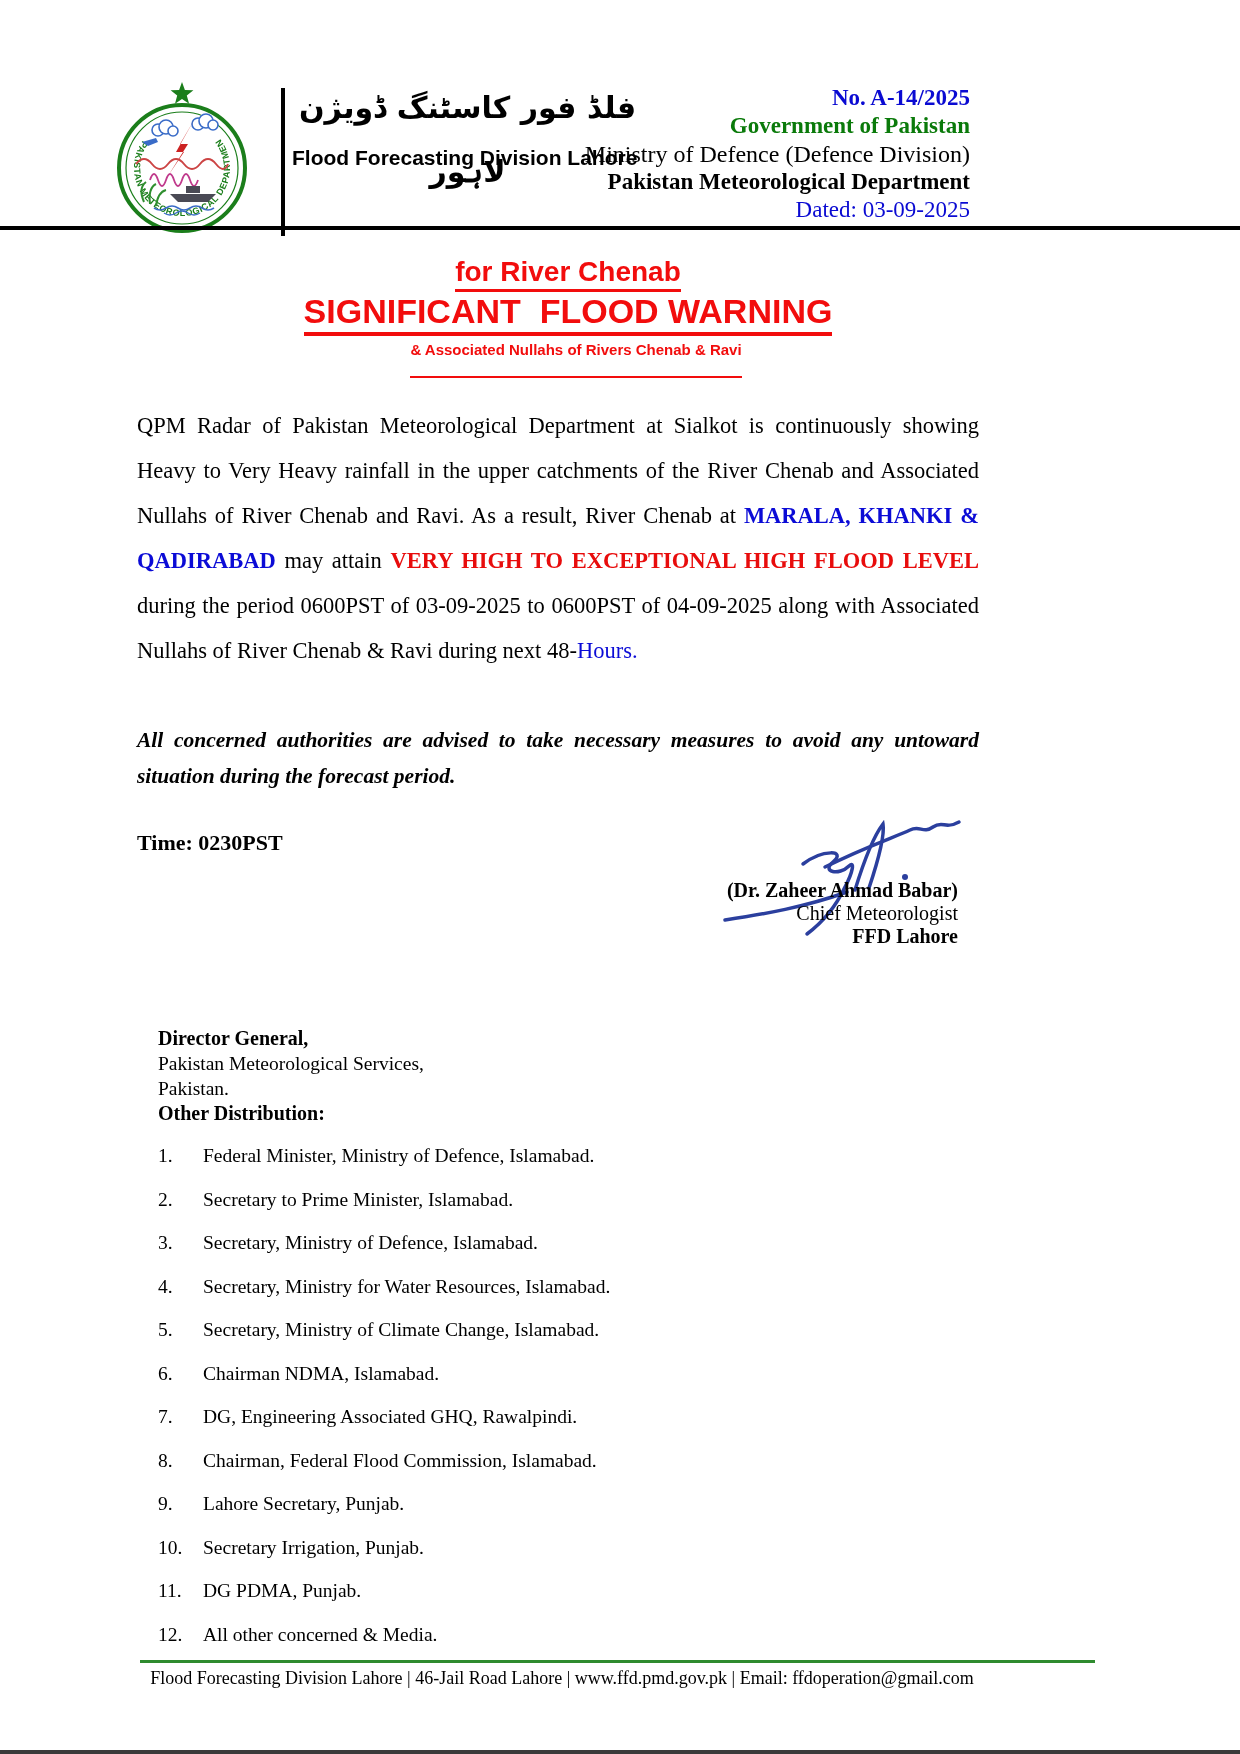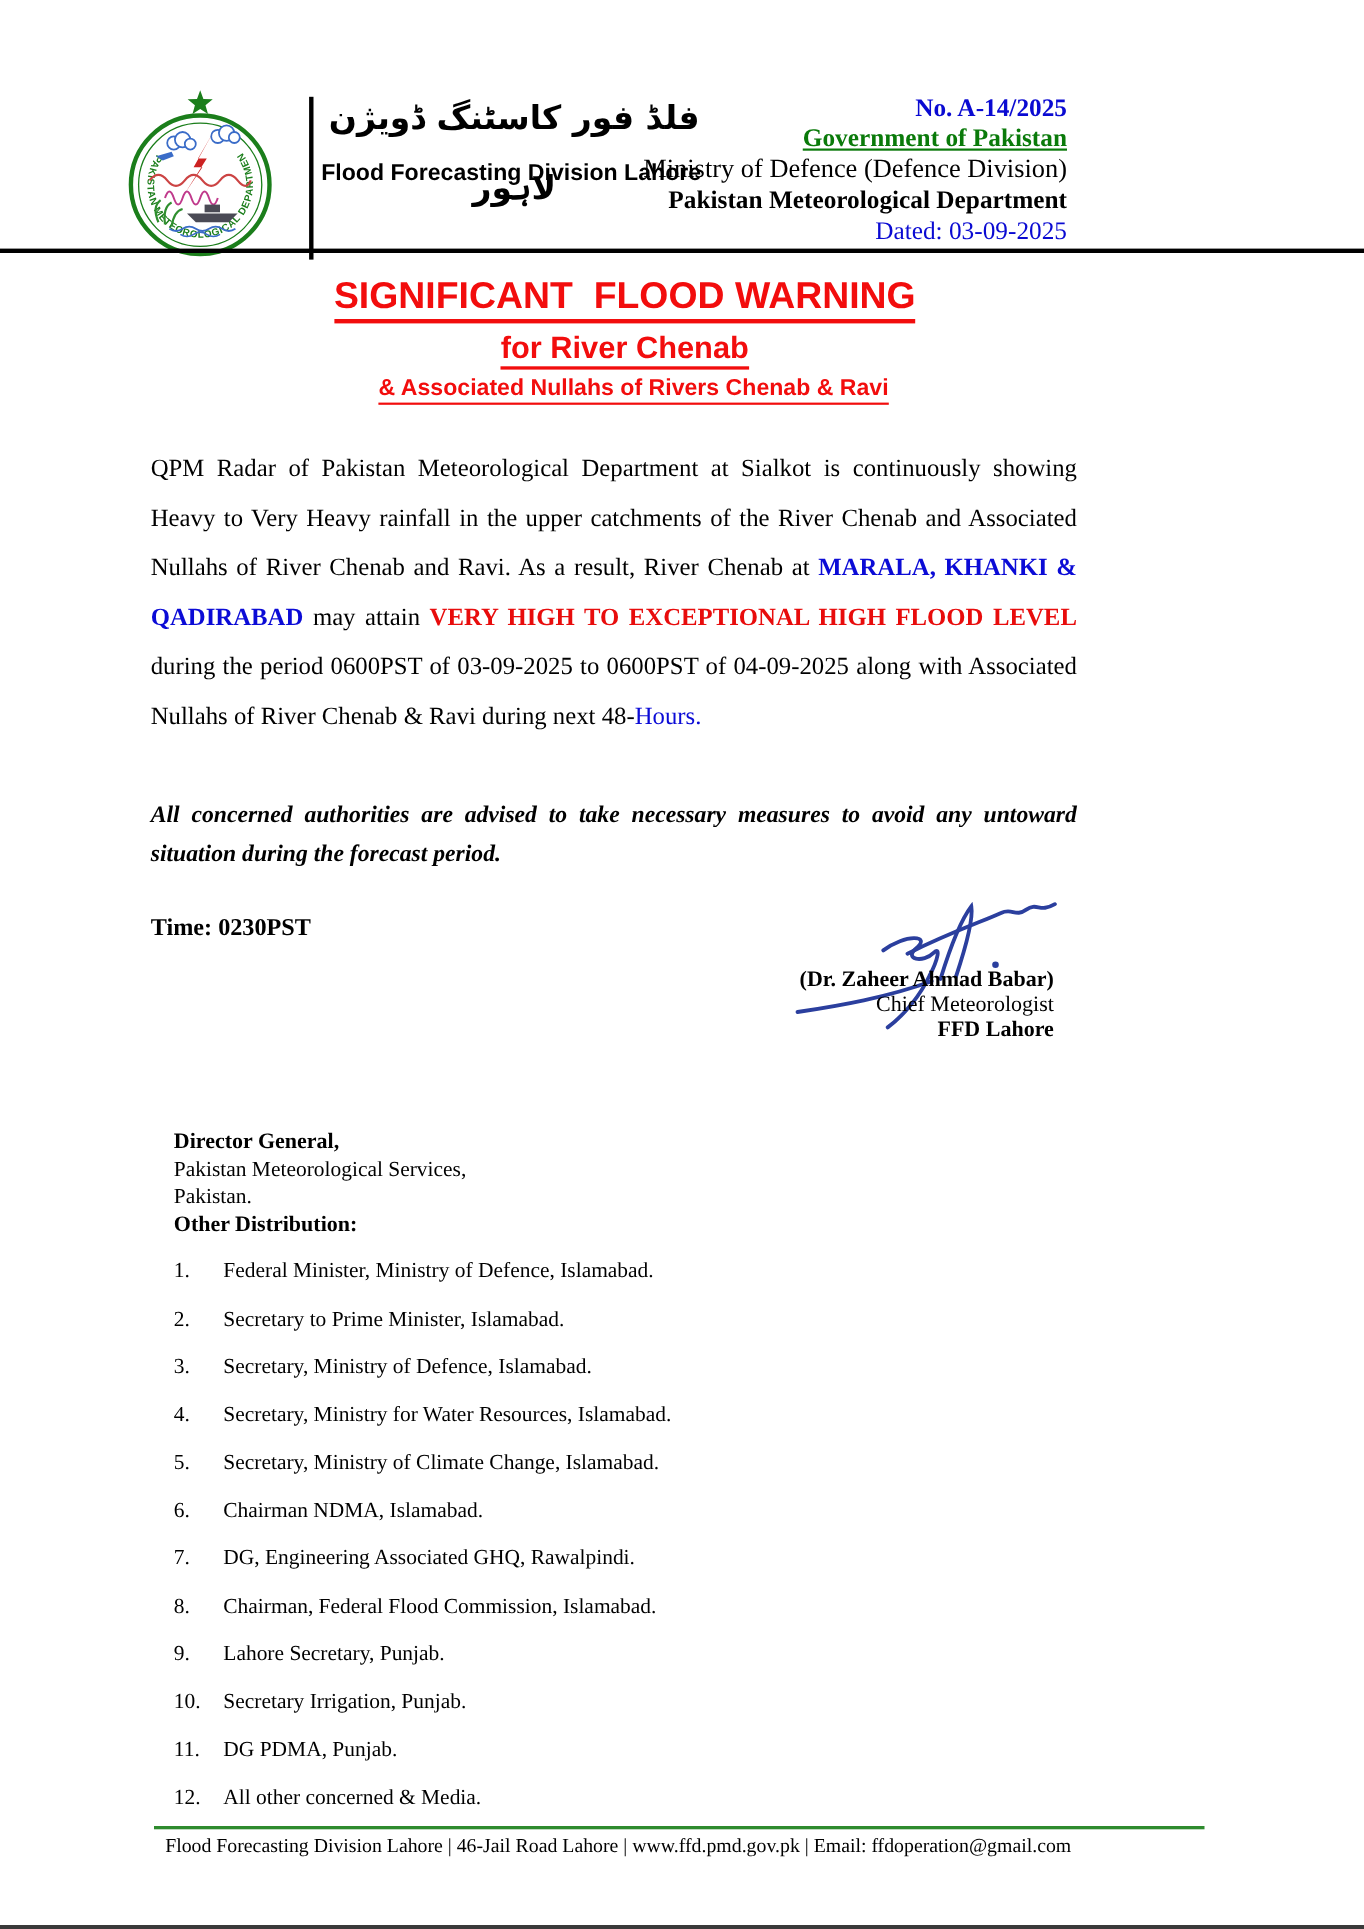--- a/index.html
+++ b/index.html
@@ -14,34 +14,34 @@
     position:absolute; left:290px; top:76px; width:355px; height:64px;
     font-family:"DejaVu Sans",sans-serif; font-size:30px; font-weight:bold;
     direction:rtl; text-align:center; line-height:64px; color:#000;
   }
   .division-name {
     position:absolute; left:292px; top:146px; width:350px;
     font-family:"Liberation Sans","DejaVu Sans",sans-serif; font-weight:bold; font-size:21px;
   }
   .header-right { position:absolute; right:270px; top:84px; width:520px; text-align:right; }
   .hr-ref   { font-size:23px; font-weight:bold; color:var(--ref-blue); line-height:28px; }
-  .hr-gov   { font-size:23px; font-weight:bold; color:var(--gov-green); line-height:28px;text-decoration:underline; }
+  .hr-gov   { font-size:23px; font-weight:bold; color:var(--gov-green); line-height:28px; }
   .hr-min   { font-size:24px; line-height:28px; color:#000; }
   .hr-dept  { font-size:23px; font-weight:bold; line-height:28px; color:#000; }
   .hr-dated { font-size:23px; color:var(--ref-blue); line-height:28px; }
   .header-rule { position:absolute; left:0; top:226px; width:1240px; height:4px; background:#000; }
   
   .title-block { position:absolute; left:0; top:250px; width:1136px; text-align:center;
     font-family:"Liberation Sans","DejaVu Sans",sans-serif; color:var(--heading-red); }
   .title-l1 { font-size:34px; font-weight:bold; white-space:pre; display:inline-block;
     border-bottom:4px solid var(--heading-red); padding-bottom:1px; }
   .title-l2 { font-size:28px; font-weight:bold; display:inline-block; margin-top:6px;
     border-bottom:3px solid var(--heading-red); padding-bottom:1px; }
-  .title-l3 { font-size:21px; font-weight:bold; display:inline-block; margin-top:5px;
-    border-bottom:2px solid var(--heading-red); padding-bottom:1px;margin-left:16px; }
+  .title-l3 { font-size:15px; font-weight:bold; display:inline-block; margin-top:5px;
+    border-bottom:2px solid var(--heading-red); padding-bottom:18px;margin-left:16px; }
   
   .main-paragraph {
     position:absolute; left:137px; top:403px; width:842px;
     font-size:22.5px; line-height:45px; text-align:justify;
   }
   .seg-normal {}
   .seg-blue-bold { color:var(--body-blue); font-weight:bold; }
   .seg-red-bold  { color:var(--body-red);  font-weight:bold;margin-top:20px; }
   .seg-blue      { color:var(--body-blue); }
   .advisory {
@@ -125,22 +125,22 @@
     <div class="hr-ref">No. A-14/2025</div>
     <div class="hr-gov">Government of Pakistan</div>
     <div class="hr-min">Ministry of Defence (Defence Division)</div>
     <div class="hr-dept">Pakistan Meteorological Department</div>
     <div class="hr-dated">Dated: 03-09-2025</div>
   </div>
 
   <div class="header-rule"></div>
 
   <div class="title-block">
+    <div><span class="title-l2">for River Chenab</span></div>
     <div><span class="title-l1">SIGNIFICANT  FLOOD WARNING</span></div>
-    <div><span class="title-l2">for River Chenab</span></div>
     <div><span class="title-l3">&amp; Associated Nullahs of Rivers Chenab &amp; Ravi</span></div>
   </div>
 
   <div class="main-paragraph"><span class="seg-normal">QPM Radar of Pakistan Meteorological Department at Sialkot is continuously showing Heavy to Very Heavy rainfall in the upper catchments of the River Chenab and Associated Nullahs of River Chenab and Ravi. As a result, River Chenab at </span><span class="seg-blue-bold">MARALA, KHANKI &amp; QADIRABAD</span><span class="seg-normal"> may attain </span><span class="seg-red-bold">VERY HIGH TO EXCEPTIONAL HIGH FLOOD LEVEL</span><span class="seg-normal"> during the period 0600PST of 03-09-2025 to 0600PST of 04-09-2025 along with Associated Nullahs of River Chenab &amp; Ravi during next 48-</span><span class="seg-blue">Hours.</span></div>
 
   <div class="advisory">All concerned authorities are advised to take necessary measures to avoid any untoward situation during the forecast period.</div>
 
   <div class="time-label">Time: 0230PST</div>
 
   <svg class="signature-svg" viewBox="0 0 280 152">

